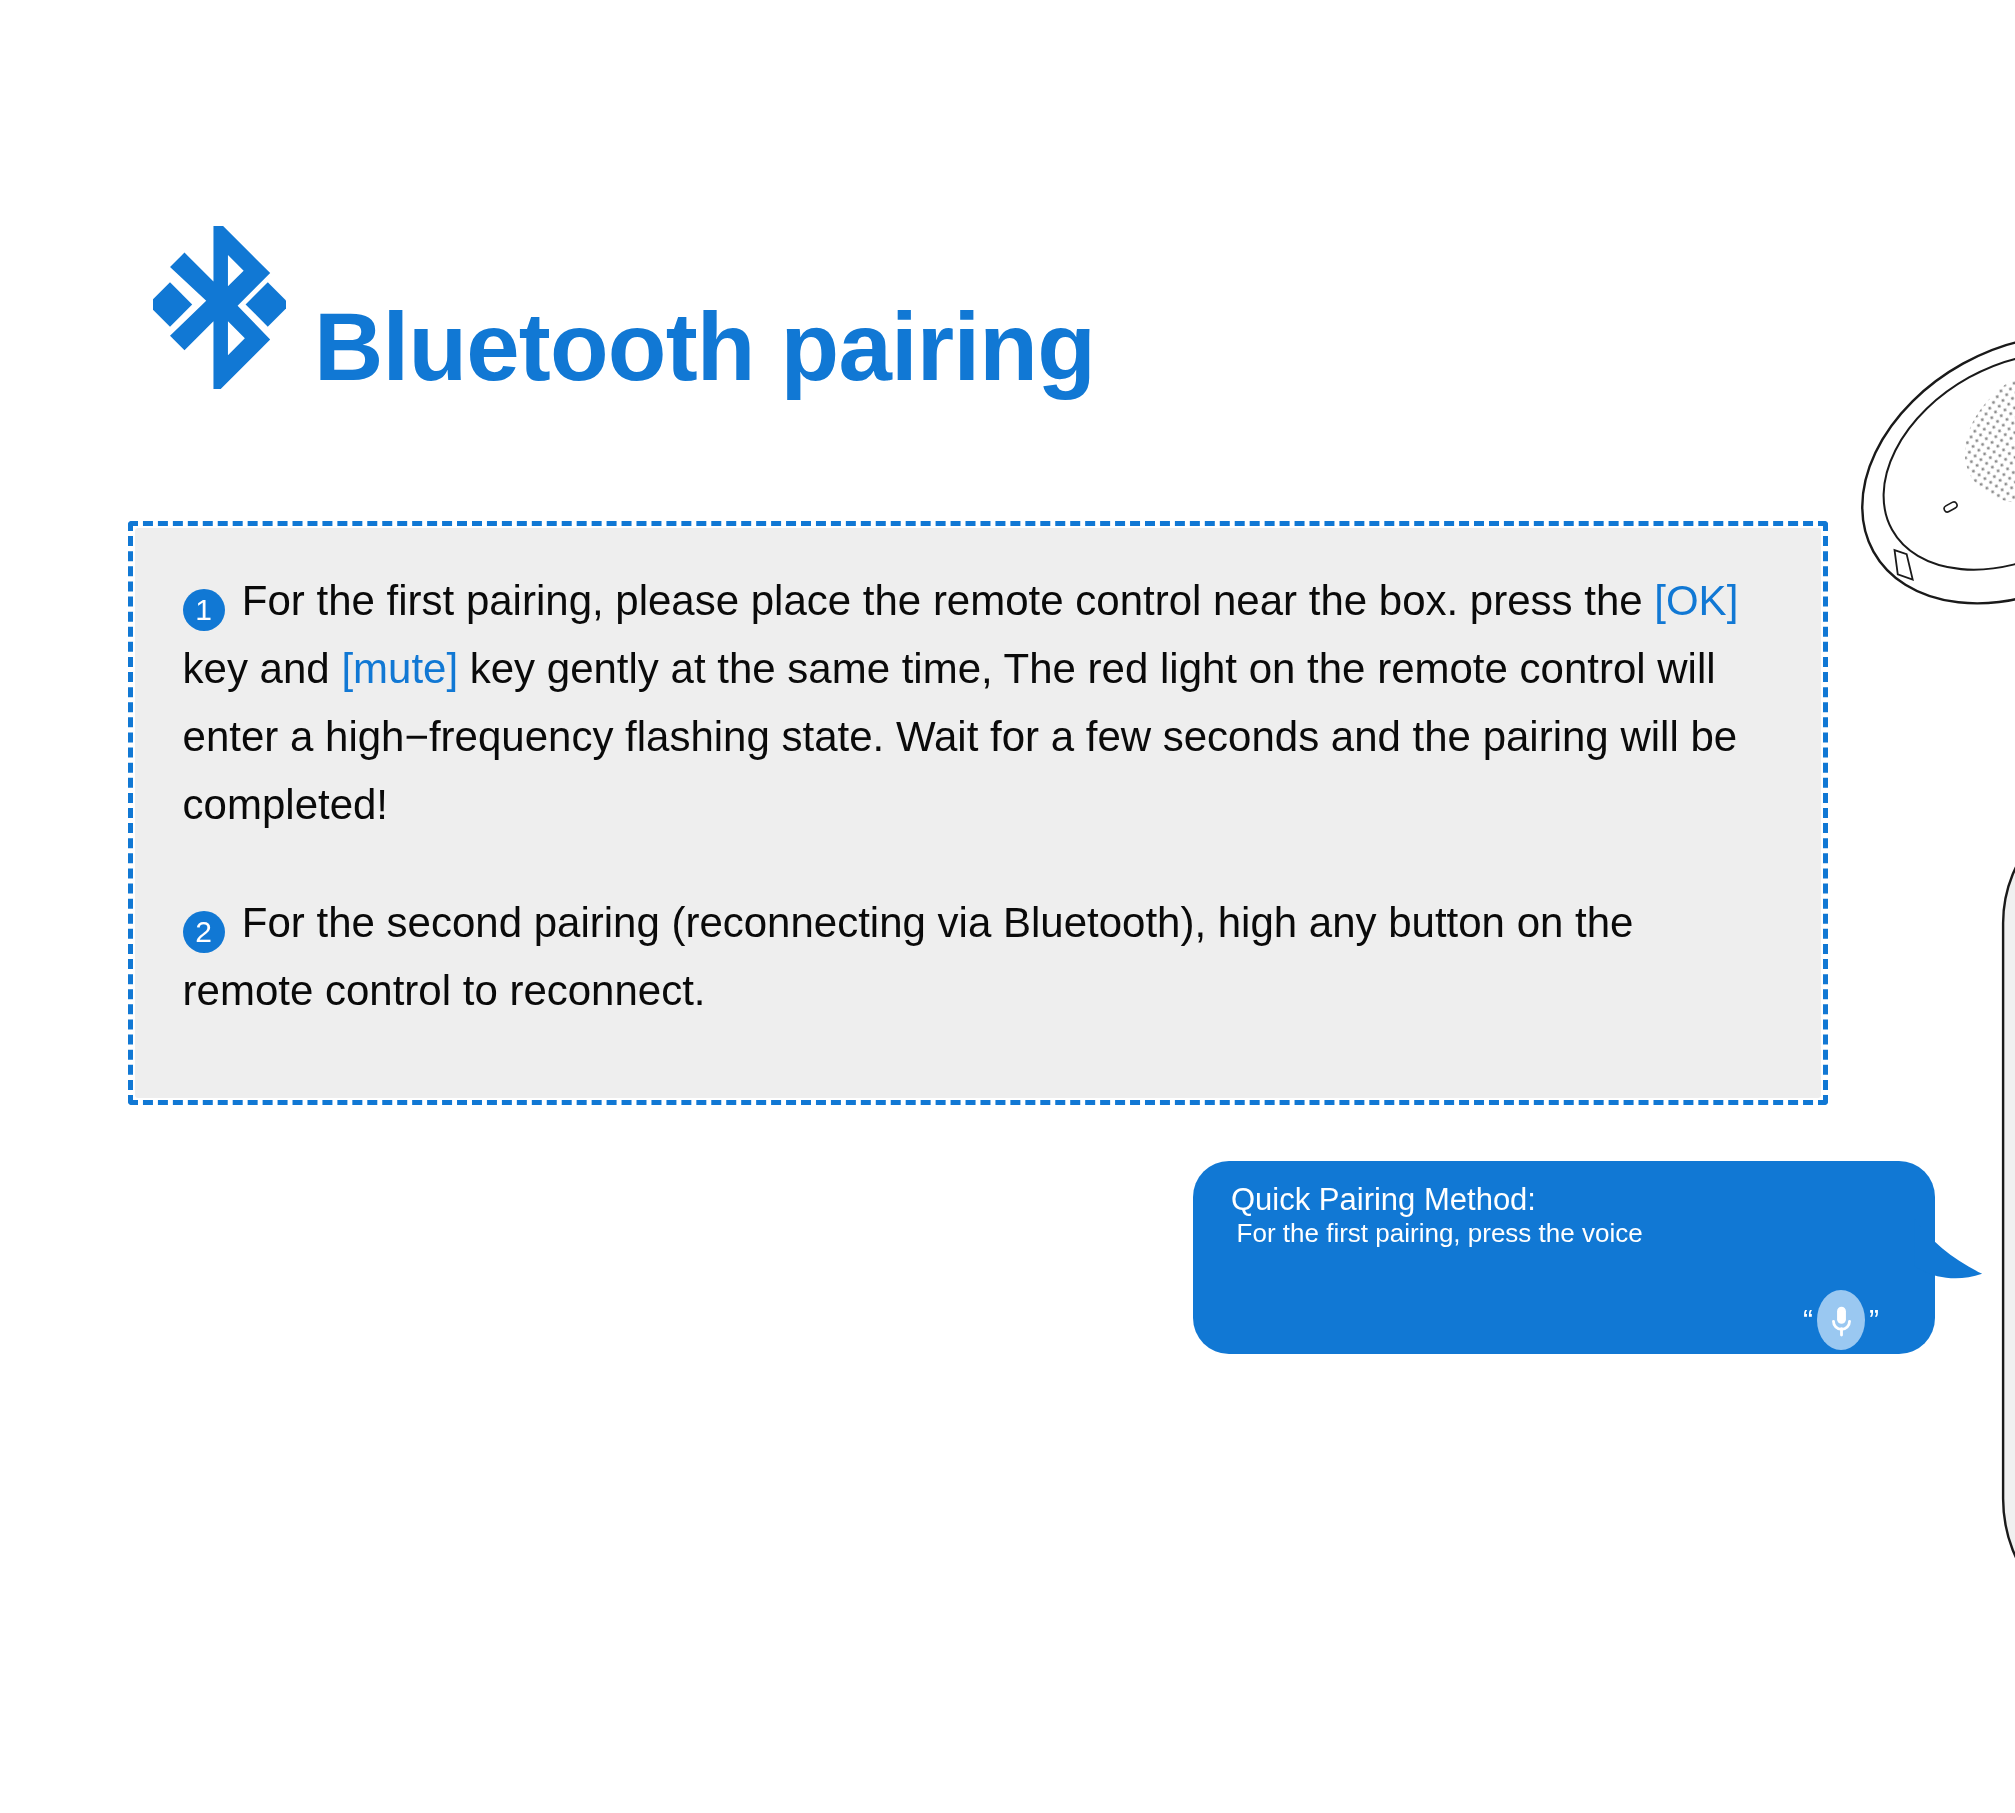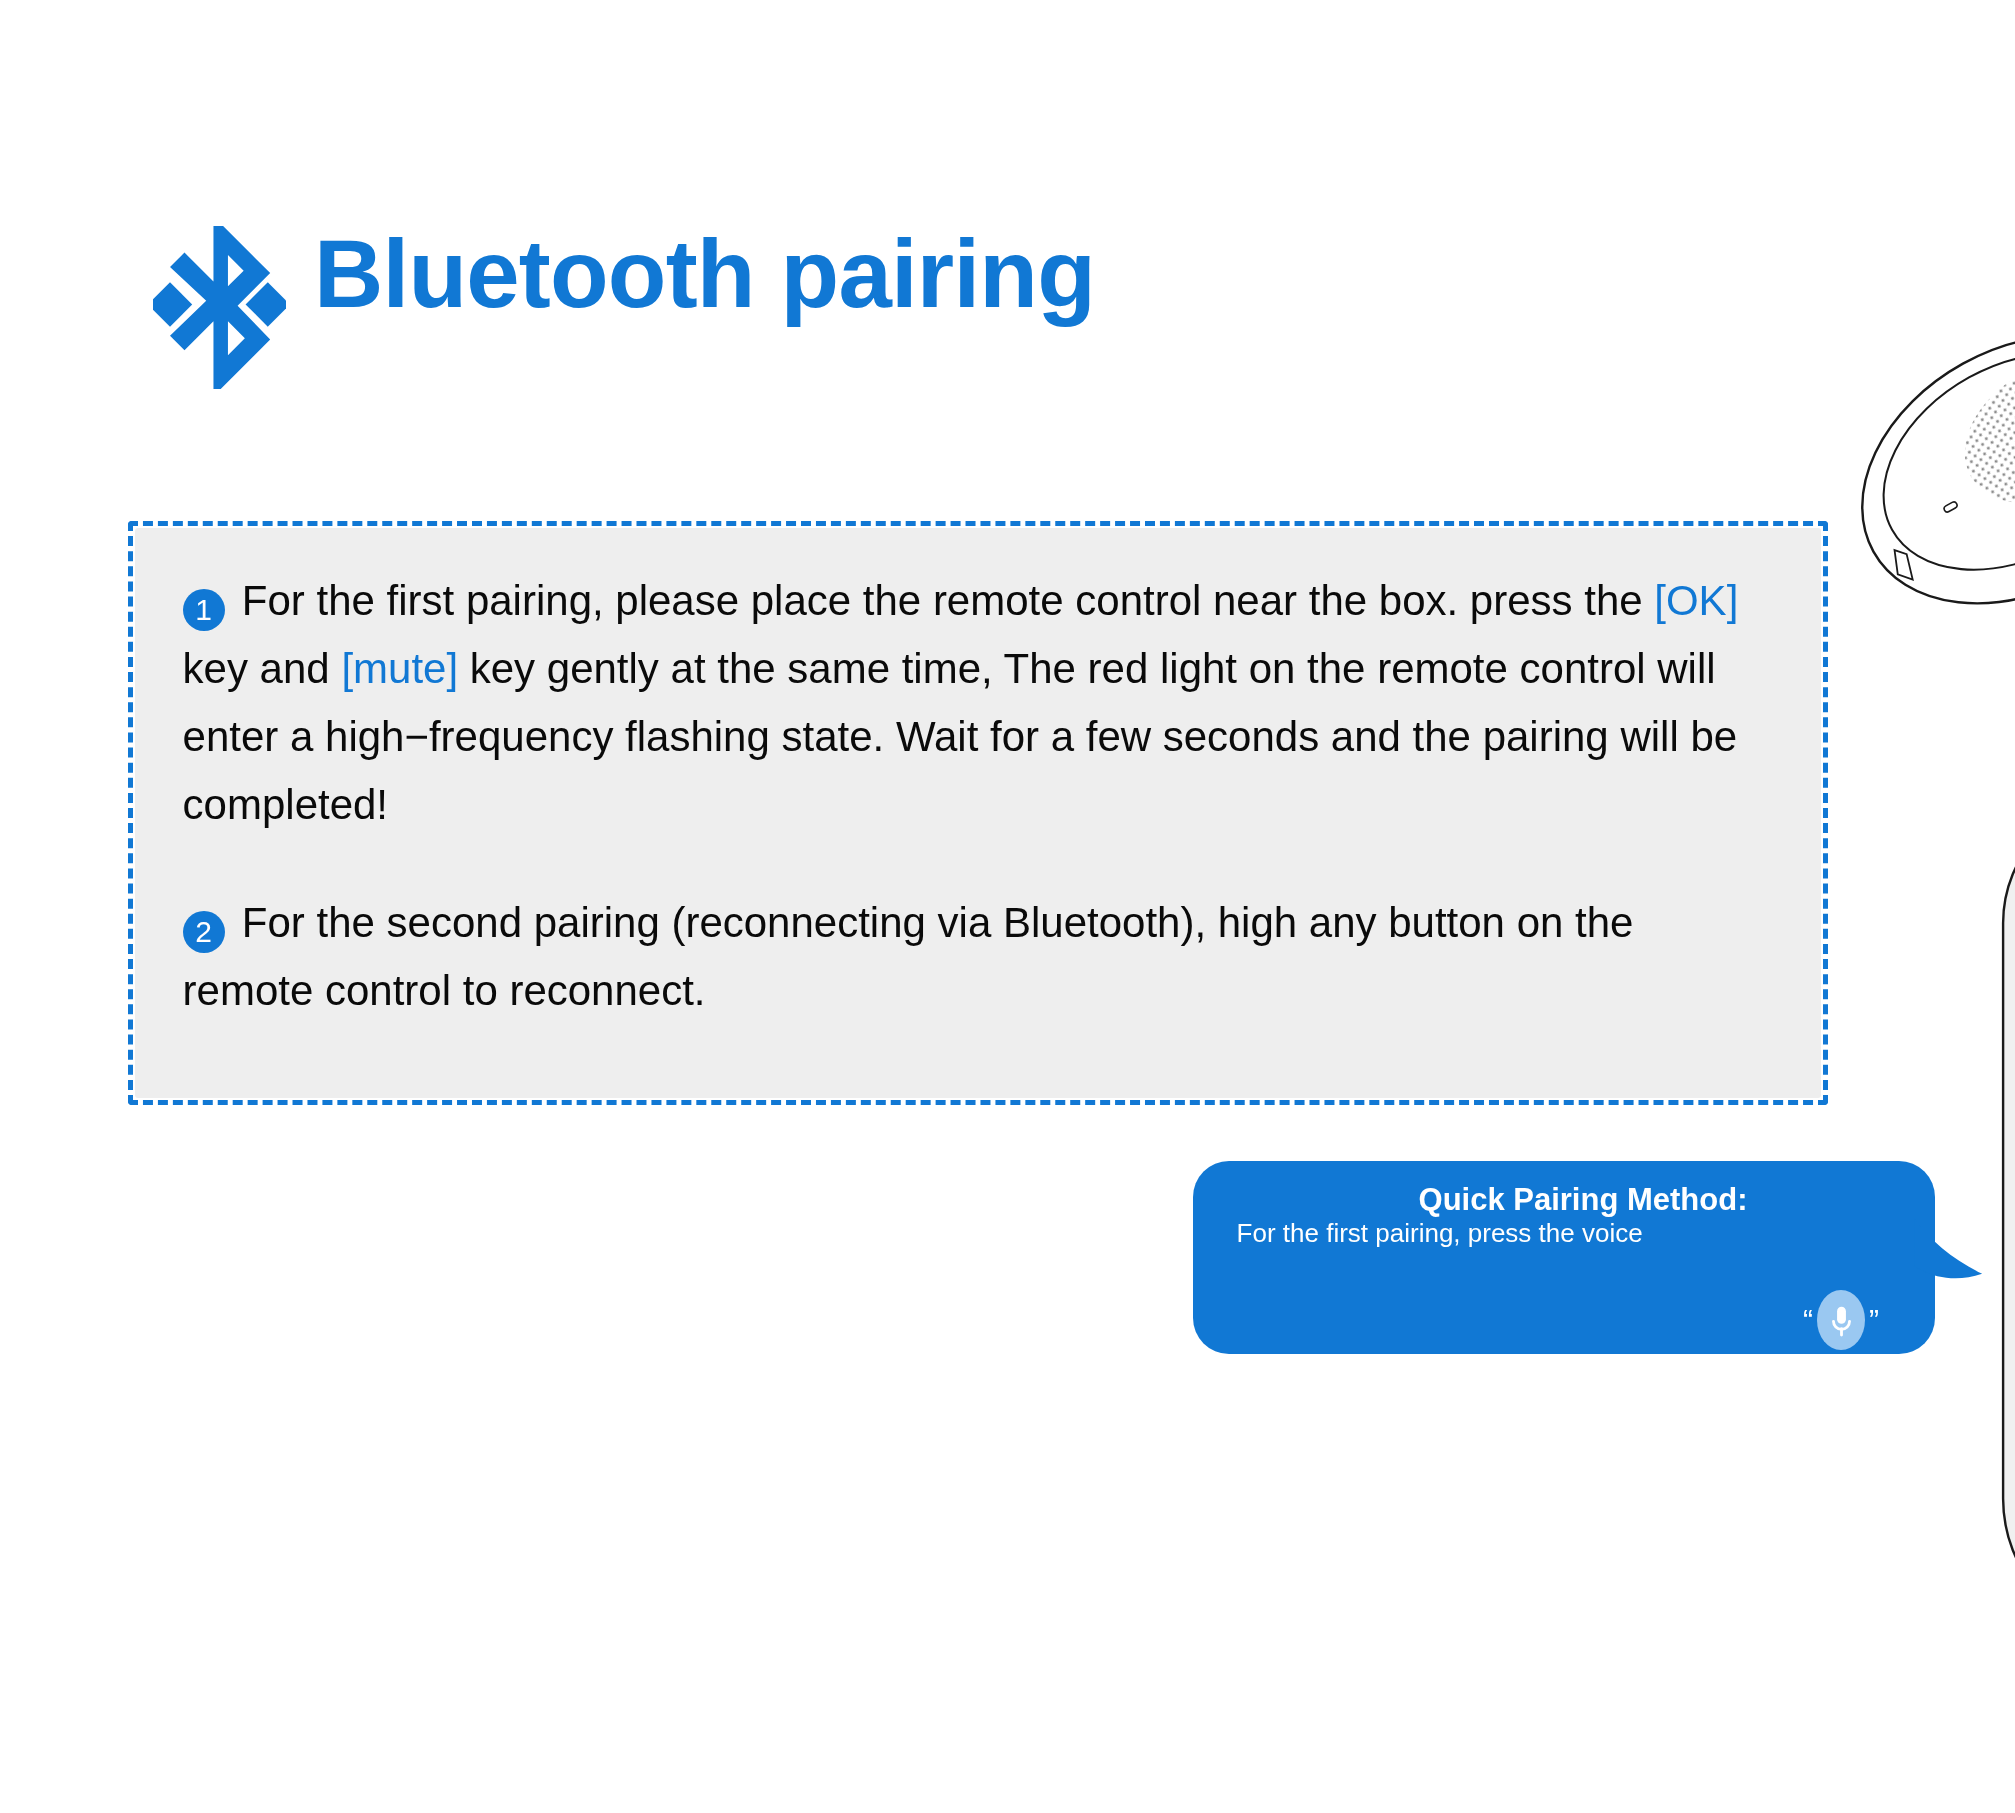--- a/index.html
+++ b/index.html
@@ -7,21 +7,21 @@
   body {
     width:3224px; height:1814px;
     position:relative; overflow:hidden;
     font-family:"Liberation Sans", sans-serif;
     background:#ffffff;
   }
 
   
   #title-row{
     position:absolute; left:153px; top:226px;
-    display:flex; align-items:flex-start; gap:28px;
+    display:flex; align-items:flex-end; gap:28px;
   }
   #bt-logo{ width:133px; height:169px; display:block; }
   #page-title{
     font-size:96px; font-weight:700; color:#1178d4;
     letter-spacing:-0.8px; line-height:1;
     white-space:nowrap;
   }
 
   
   #instruction-panel{
@@ -61,21 +61,21 @@
     position:absolute; background:#1178d4; color:#ffffff;
     border-radius:48px;
   }
   .bubble .tail{ position:absolute; }
   .q{ font-size:30px; line-height:1; }
 
   #bubble-quick{
     left:1193px; top:1161px; width:742px; height:193px;
     border-radius:36px; padding:21px 0 0 38px;
   }
-  #bq-title{ font-size:31px; font-weight:700;text-align:center; }
+  #bq-title{ font-size:31px; font-weight:400; }
   #bq-body{ position:relative; margin-top:0; padding-left:5.6px; }
   #bq-body .l{ font-size:26px; line-height:1.22; white-space:nowrap; }
   #bq-mic-wrap{
     position:absolute; left:572px; top:72px;
     display:flex; align-items:center; gap:4px;
   }
   .mic-glyph{
     width:48px; height:60px; border-radius:50%; background:#9ac8f1;
     display:flex; align-items:center; justify-content:center;
   }

